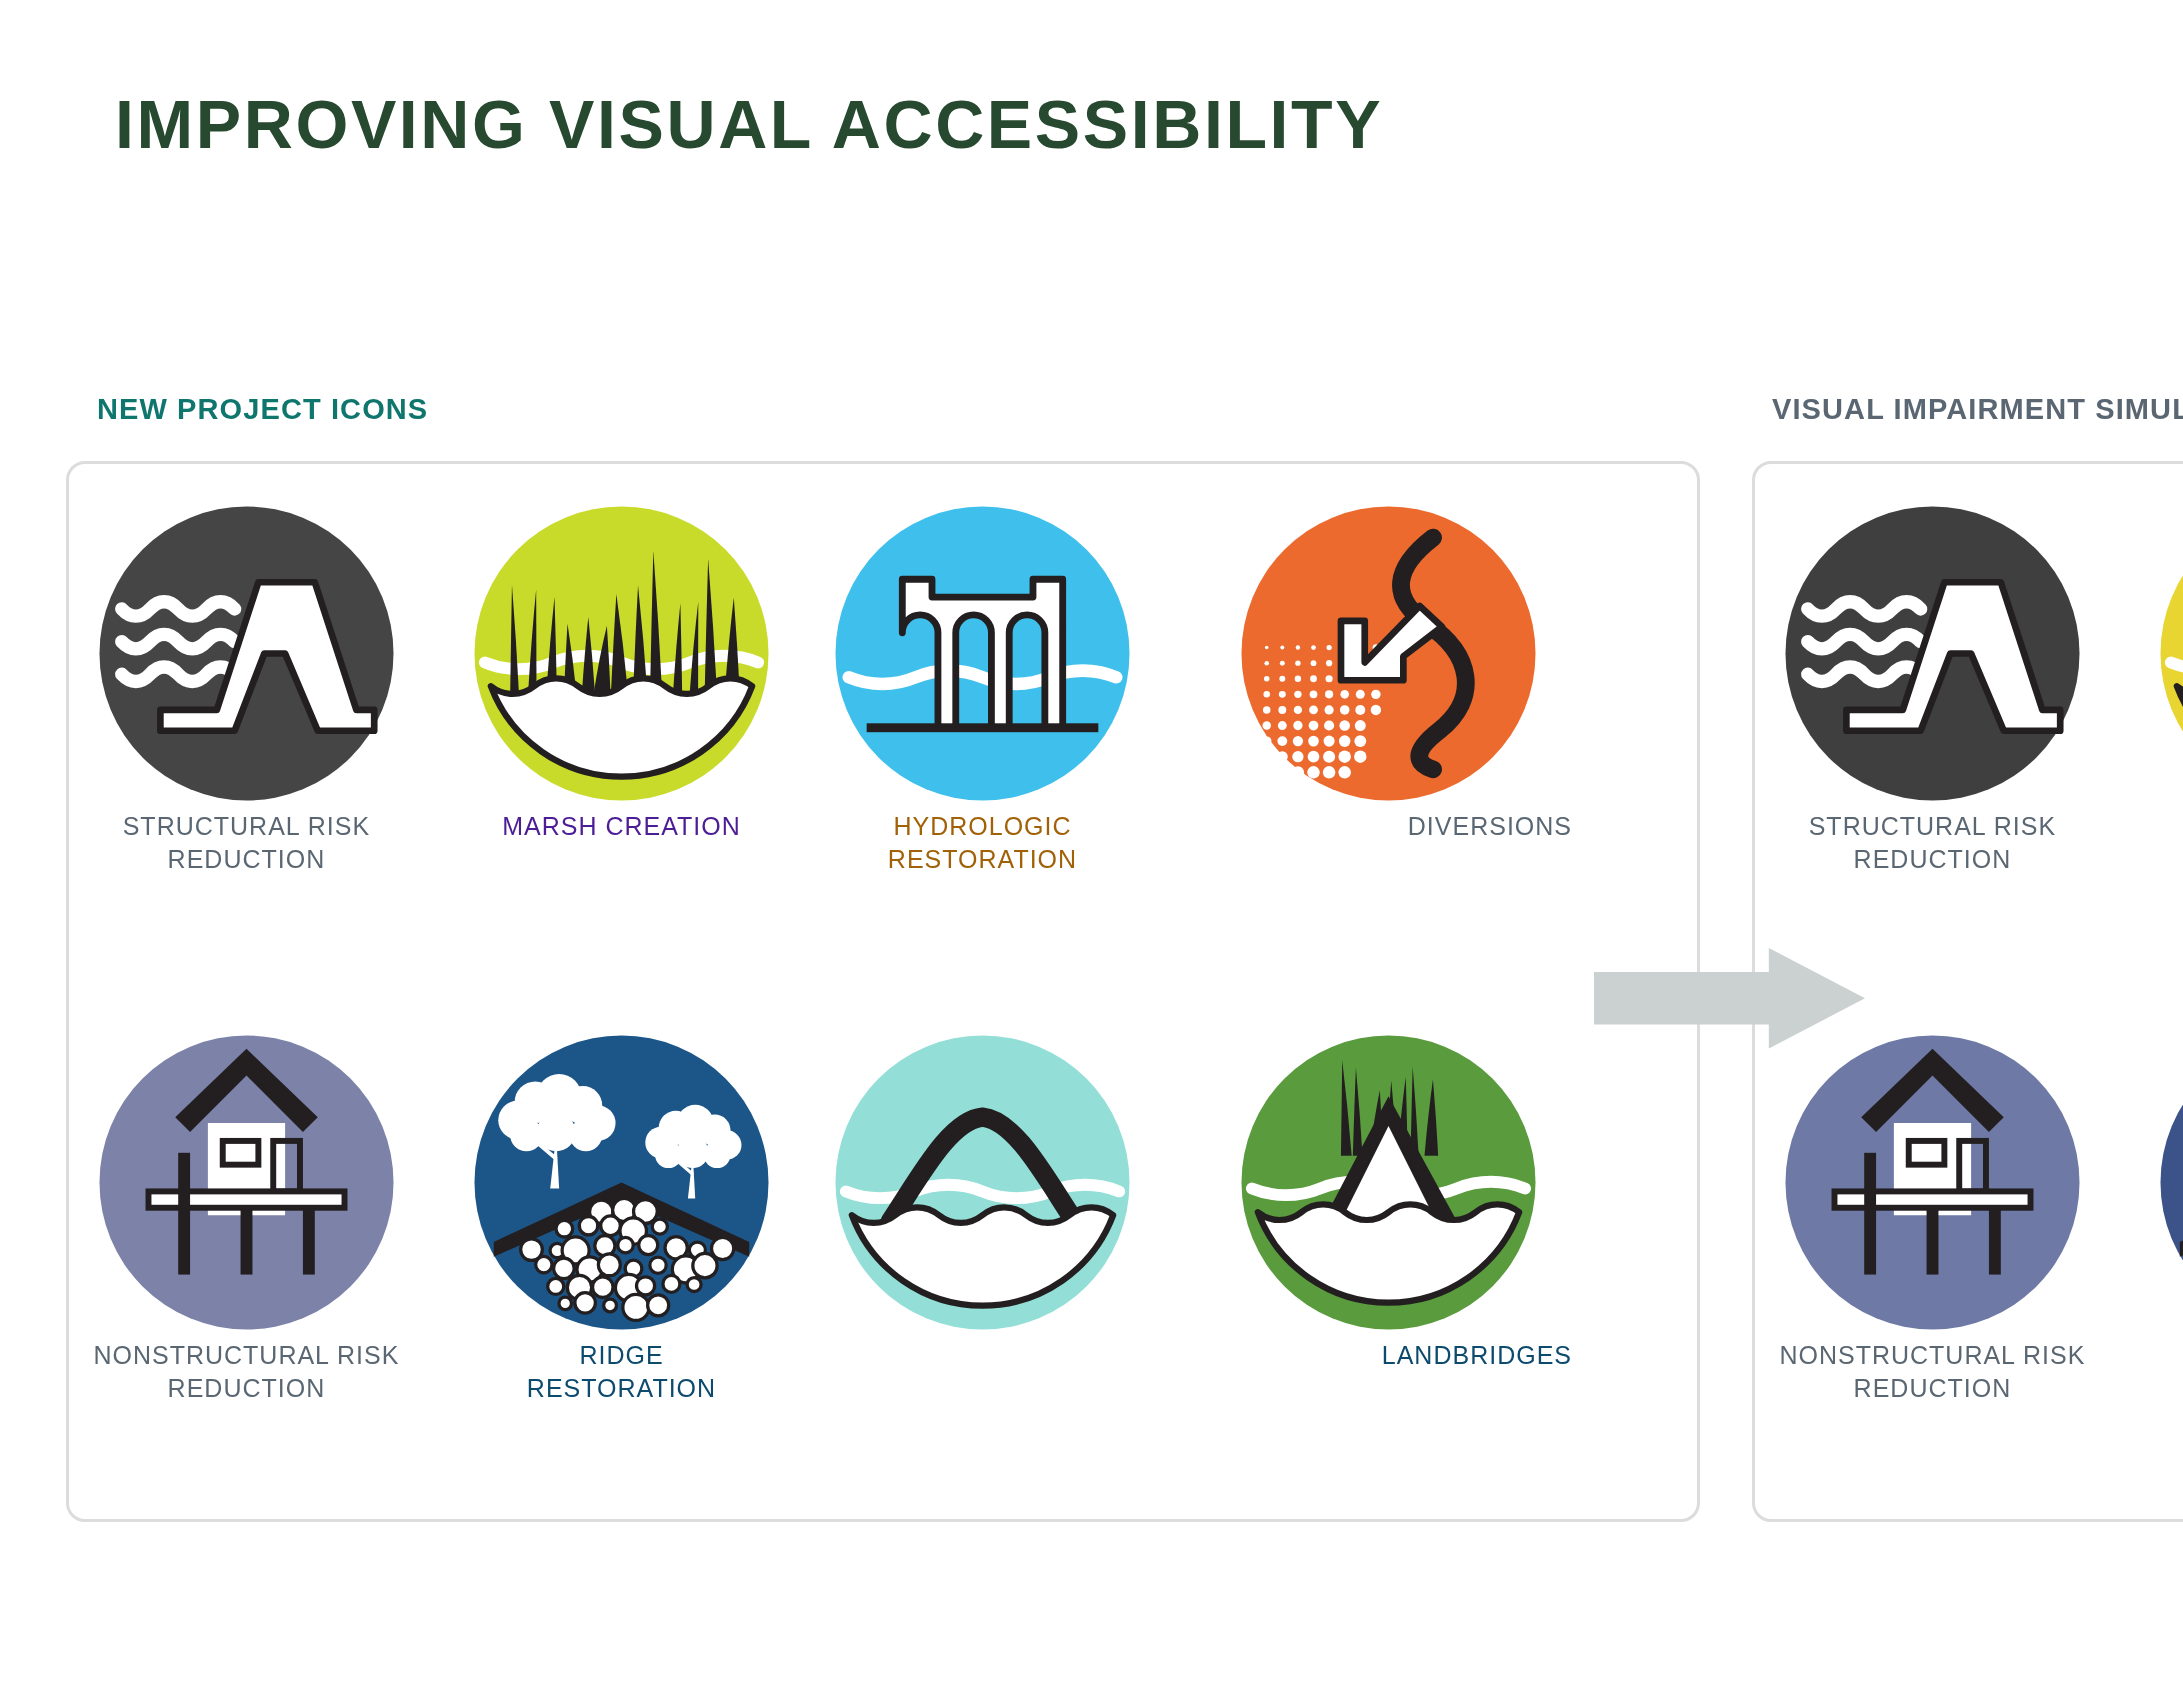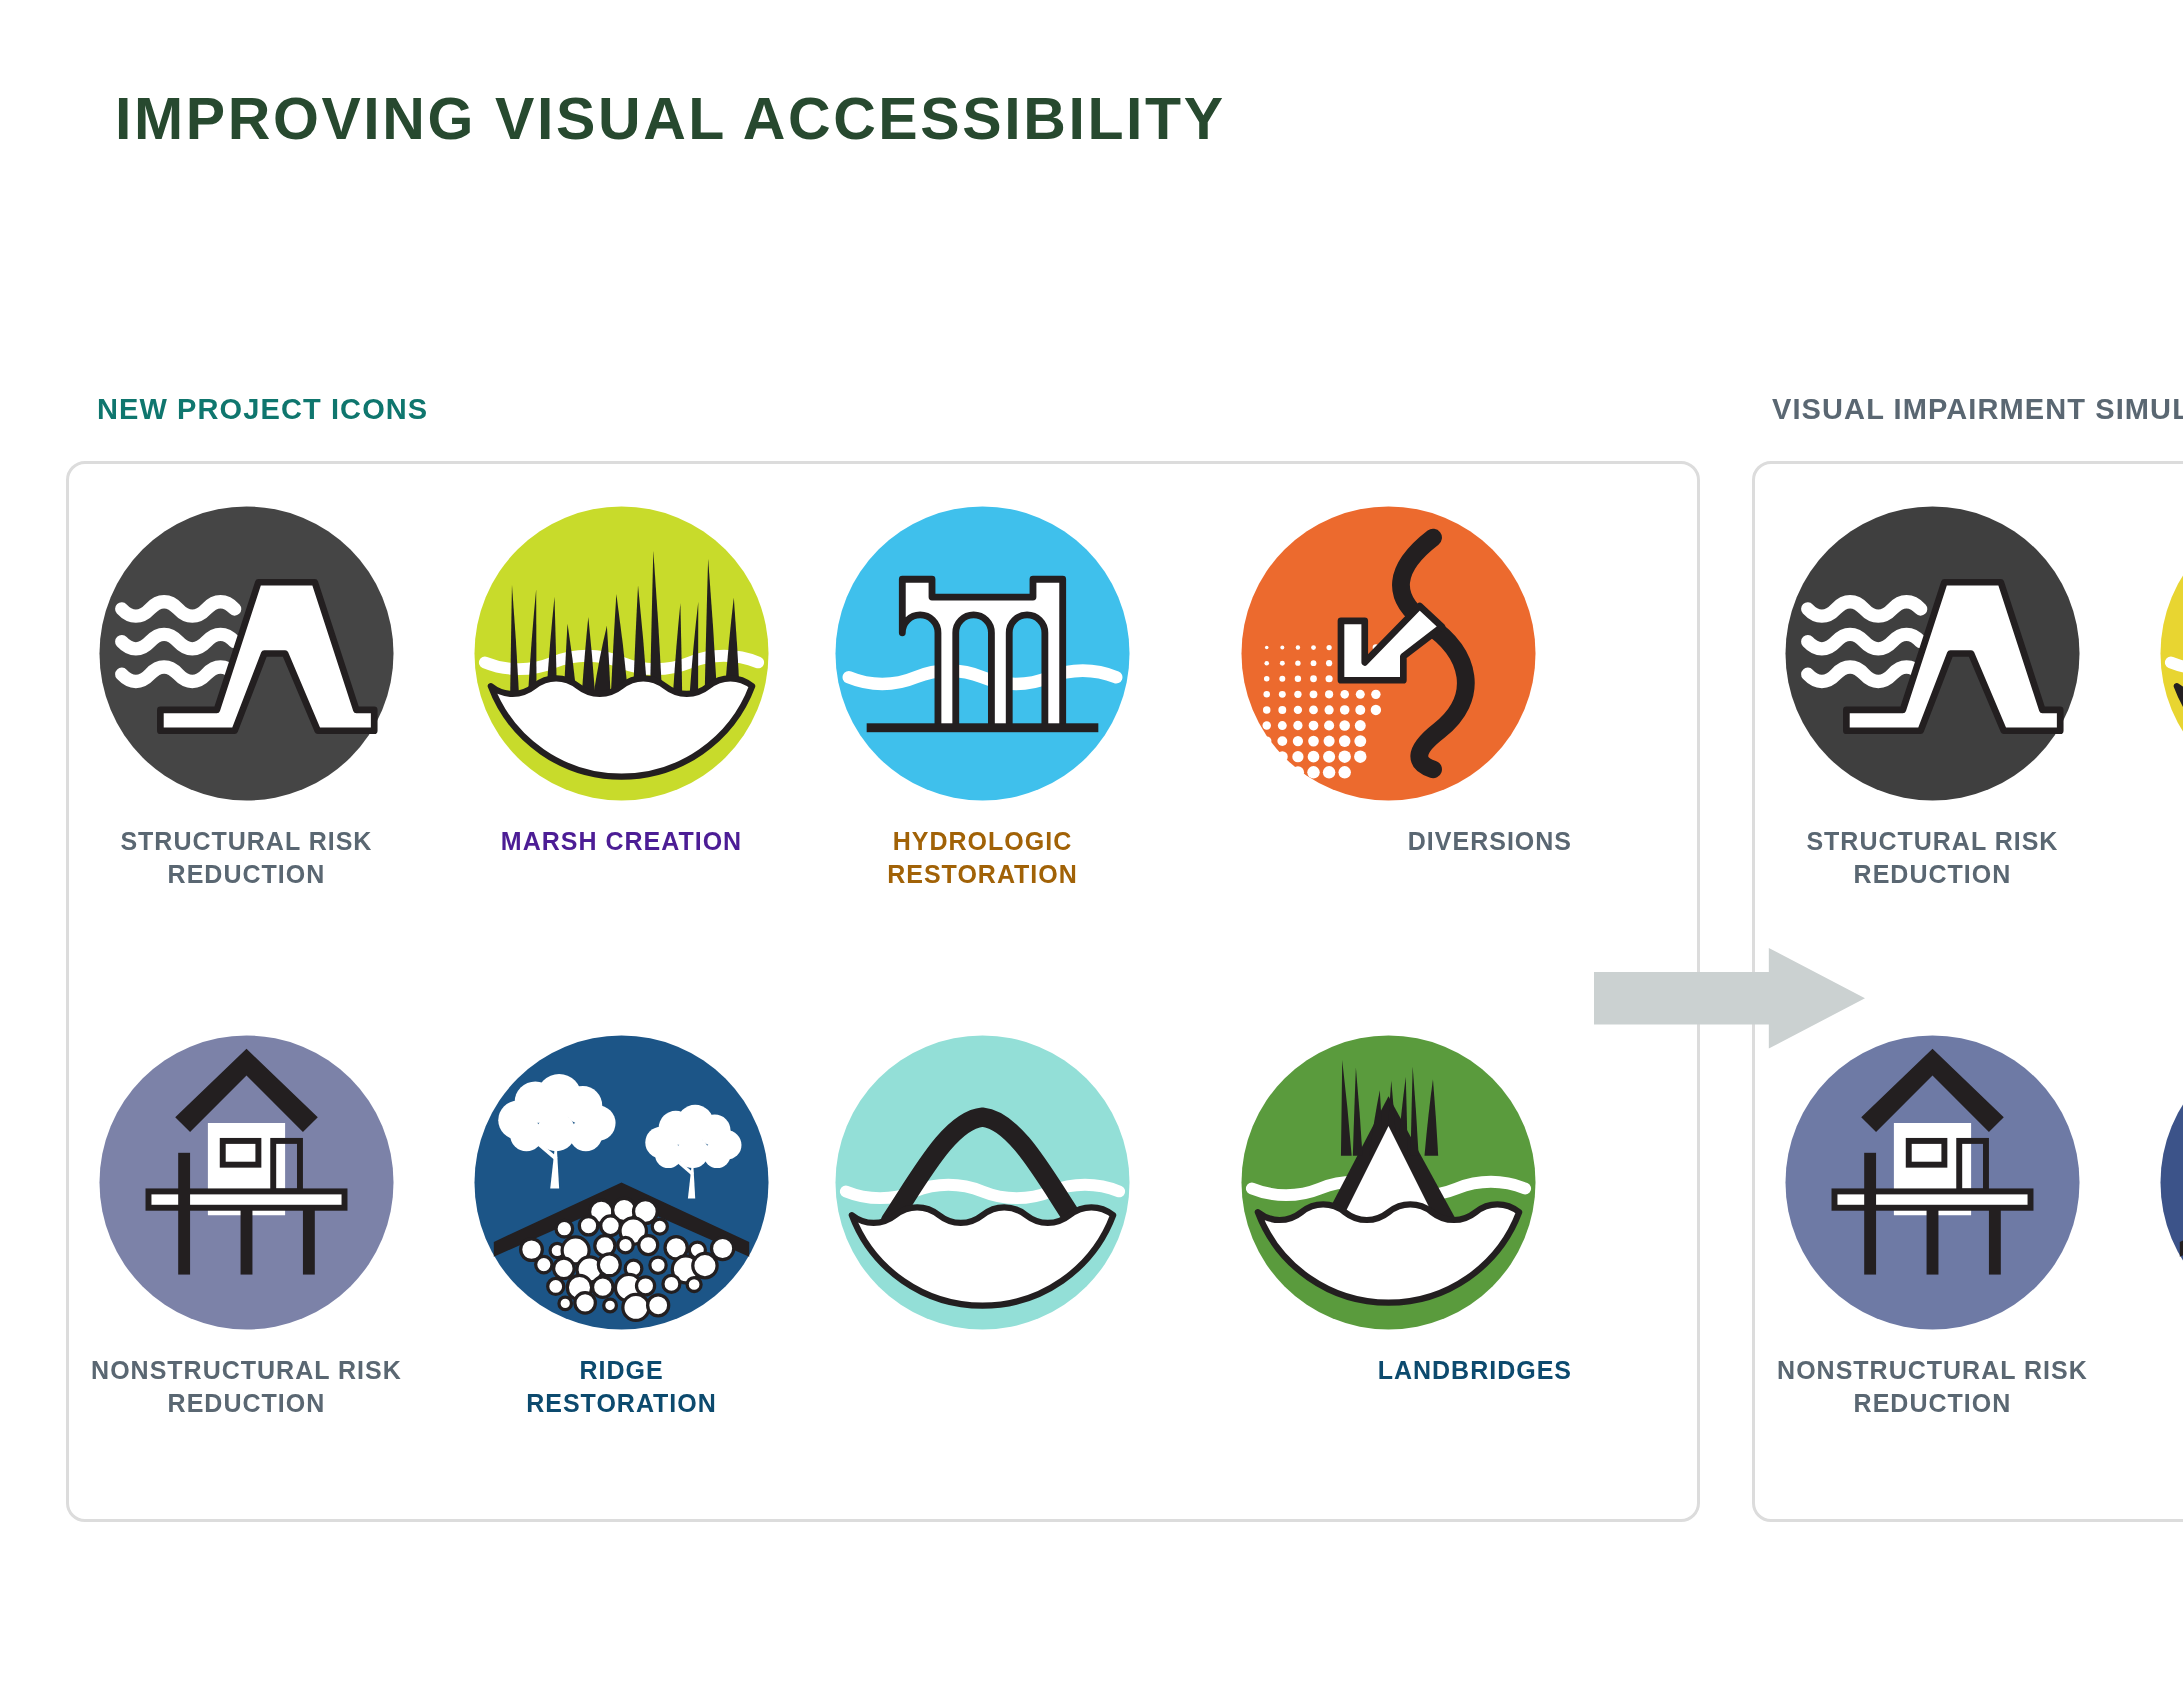--- a/index.html
+++ b/index.html
@@ -5,21 +5,21 @@
   html,body{margin:0;padding:0;background:#ffffff;}
   body{
     width:3457px;height:1687px;position:relative;overflow:hidden;
     font-family:"Liberation Sans", sans-serif;
     -webkit-font-smoothing:antialiased;
   }
 
   
   #page-title{
     position:absolute;left:115px;top:90px;
-    font-size:59px;font-weight:bold;letter-spacing:2.6px;
+    font-size:68px;font-weight:bold;letter-spacing:2.6px;
     color:#27492F;line-height:1;white-space:nowrap;
   }
 
   
   .section-header{
     position:absolute;font-size:29px;font-weight:bold;letter-spacing:1.1px;
     color:#5A6772;white-space:nowrap;
   }
   #hdr-left{left:97px;top:393px;}
   #hdr-right{left:1772px;top:393px;}
@@ -37,22 +37,22 @@
   #flow-arrow{
     position:absolute;left:1594px;top:948px;width:271px;height:100px;z-index:5;
   }
 
   
   .grid{position:absolute;left:0;top:0;width:100%;height:100%;}
   .cell{position:absolute;width:367px;text-align:center;}
   .icon-wrap{width:297px;height:297px;margin:0 auto;}
   .icon-wrap svg{display:block;width:100%;height:100%;}
   .cell-label{
-    margin-top:23px;font-size:25px;letter-spacing:1px;color:#5A6772;
-    line-height:1.32;font-weight:700;white-space:pre-line;
+    margin-top:8px;font-size:25px;letter-spacing:1px;color:#5A6772;
+    line-height:1.32;font-weight:400;white-space:pre-line;
   }
 
   
   .r0{top:41px;} .r1{top:570px;}
   .c0{left:-6.1px;} .c1{left:369px;} .c2{left:730px;} .c3{left:1136px;text-align:right;}
 </style>
 </head>
 <body>
 
 <div id="page-title" style="color: rgb(39, 73, 47);">IMPROVING VISUAL ACCESSIBILITY</div>

